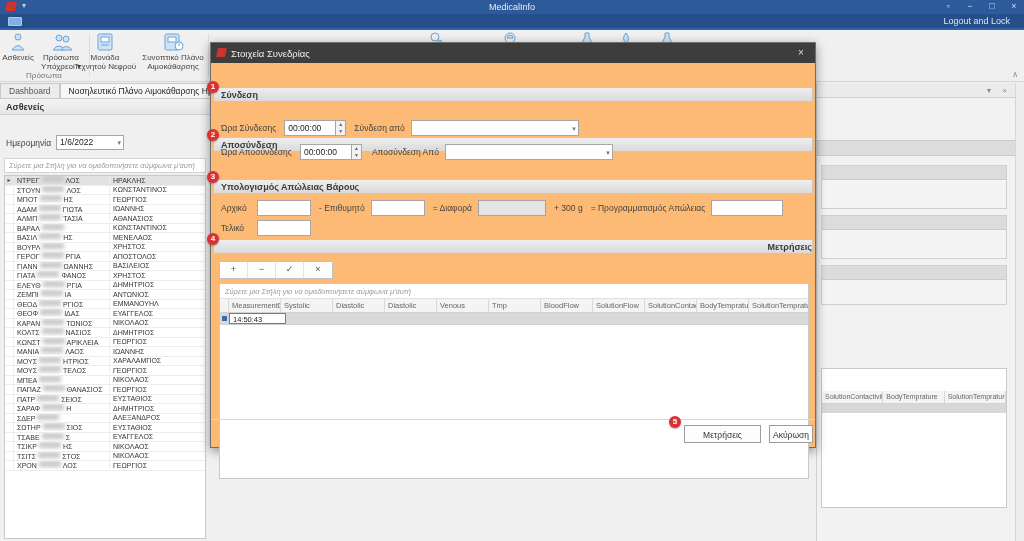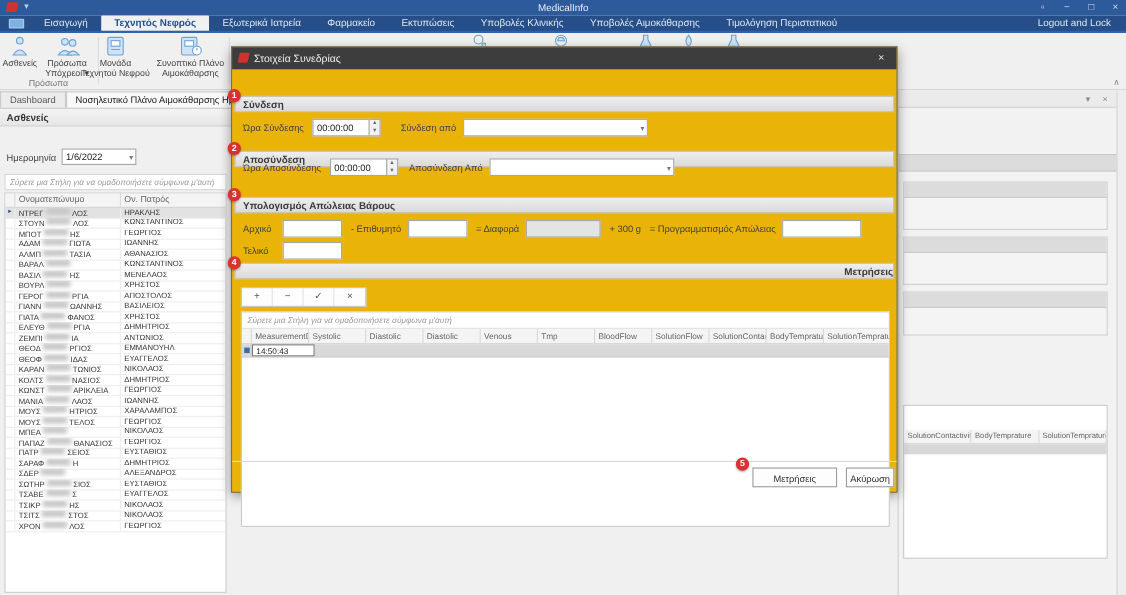--- a/index.html
+++ b/index.html
@@ -76,21 +76,21 @@
   .bgsec { position:absolute; left:4px; width:186px; border:1px solid #cfcfcf; background:#f4f4f4; }
   .bgsec .sh { height:14px; background:#dcdcdc; border-bottom:1px solid #cbcbcb; }
   .bggrid { position:absolute; left:4px; top:285px; width:186px; height:140px; background:#fff; border:1px solid #c9c9c9; }
   .bggrid-h { display:flex; height:13px; background:#f4f4f4; border-bottom:1px solid #d2d2d2;
     font-size:7px; color:#666; margin-top:22px; }
   .bggrid-h span { width:62px; border-right:1px solid #d9d9d9; padding:2px 0 0 3px; white-space:nowrap; overflow:hidden; }
   .bggrid .selrow { height:9px; background:#d8d8d8; }
   .rightedge { position:absolute; left:1015px; top:0; width:9px; height:458px; background:#ededed; border-left:1px solid #d6d6d6; }
   
   .dialog { position:absolute; left:210px; top:42px; width:606px; height:406px; z-index:50;
-    background:#eab308; border:1px solid #6e6e6e; box-shadow:0 3px 10px rgba(0,0,0,.4); }
+    background:#fdba74; border:1px solid #6e6e6e; box-shadow:0 3px 10px rgba(0,0,0,.4); }
   .dlg-title { height:20px; background:#3d3d3d; color:#f0f0f0; font-size:9.5px; position:relative; padding:5px 0 0 20px; }
   .dlg-logo { position:absolute; left:6px; top:5px; width:9px; height:9px; background:#d0332e; transform:skewX(-12deg); border-radius:1px; }
   .dlg-close { position:absolute; right:8px; top:4px; color:#ddd; font-size:10px; width:12px; text-align:center; }
   .band { position:absolute; left:2px; width:600px; height:15px;
     background:linear-gradient(#eeeeee,#dadada); border:1px solid #c7c7c7;
     font-size:9px; font-weight:bold; color:#3a3a3a; padding:2px 0 0 7px; }
   .badge { position:absolute; width:12px; height:12px; border-radius:50%; background:#da3232;
     color:#fff; font-size:8px; font-weight:bold; text-align:center; line-height:12px; z-index:60;
     box-shadow:0 1px 2px rgba(0,0,0,.3); }
   .frow { position:absolute; font-size:8.5px; color:#444; display:flex; align-items:center; }
@@ -133,31 +133,20 @@
     <span class="winbtns">
       <span>▫</span>
       <span>−</span>
       <span>□</span>
       <span>×</span>
     </span>
   </div>
 
   <div class="menubar">
     <span class="file-ic"></span>
-    <div class="mtabs">
-
-    <span class="mtab">Εισαγωγή</span>
-        <span class="mtab active">Τεχνητός Νεφρός</span>
-        <span class="mtab">Εξωτερικά Ιατρεία</span>
-        <span class="mtab">Φαρμακείο</span>
-        <span class="mtab">Εκτυπώσεις</span>
-        <span class="mtab">Υποβολές Κλινικής</span>
-        <span class="mtab">Υποβολές Αιμοκάθαρσης</span>
-        <span class="mtab">Τιμολόγηση Περιστατικού</span>
-      </div>
     <span class="logout">Logout and Lock</span>
   </div>
 
   <div class="ribbon">
     <div class="rbtn" style="left:2px; width:32px;">
       <div class="ric">
         <svg width="22" height="20">
             <circle cx="11" cy="5" r="3" class="icblue"></circle>
             <path d="M5 18 q6 -9 12 0 z" class="icblue"></path>
           </svg>
@@ -244,25 +233,20 @@
       <div class="panel-h">Ασθενείς</div>
       <div class="date-row">
         <span>Ημερομηνία</span>
         <span class="editor date-ed">
           <span>1/6/2022</span>
           <span class="ed-caret">▾</span>
         </span>
       </div>
       <div class="grouphint">Σύρετε μια Στήλη για να ομαδοποιήσετε σύμφωνα μ'αυτή</div>
       <div class="pgrid">
-        <div class="pgrid-h">
-          <span class="ind"></span>
-          <span class="c1">Ονοματεπώνυμο</span>
-          <span class="c2">Ον. Πατρός</span>
-        </div>
         <div>
 
             <div class="prow selected">
               <span class="ind"></span>
               <span class="pname"><span>ΝΤΡΕΓ</span><span class="blurbox"></span><span>ΛΟΣ</span></span>
               <span class="pfather">ΗΡΑΚΛΗΣ</span>
             </div>
 
             <div class="prow">
               <span class="ind"></span>
@@ -477,28 +461,28 @@
 
   <div class="dialog">
     <div class="dlg-title">
       <span class="dlg-logo"></span>
       <span>Στοιχεία Συνεδρίας</span>
       <span class="dlg-close">×</span>
     </div>
 
     <div class="badge" style="left:-4px; top:38px;">1</div>
     <div class="band" style="top:44px;">Σύνδεση</div>
-    <div class="frow" style="left:10px; top:64px; height:18px;">
+    <div class="frow" style="left:10px; top:76px; height:18px;">
       <span>Ώρα Σύνδεσης</span>
       <span class="inp" style="width:52px; margin-left:8px;">00:00:00</span>
       <span class="spin">
           <i>▲</i>
           <i>▼</i>
         </span>
-      <span style="margin-left:18px;">Σύνδεση από</span>
+      <span style="margin-left:8px;">Σύνδεση από</span>
       <span class="combo" style="width:168px; margin-left:6px;">
         <span></span>
         <span class="ed-caret">▾</span>
       </span>
     </div>
 
     <div class="badge" style="left:-4px; top:86px;">2</div>
     <div class="band" style="top:94px;">Αποσύνδεση</div>
     <div class="frow" style="left:10px; top:100px; height:18px;justify-content:center;">
       <span>Ώρα Αποσύνδεσης</span>

